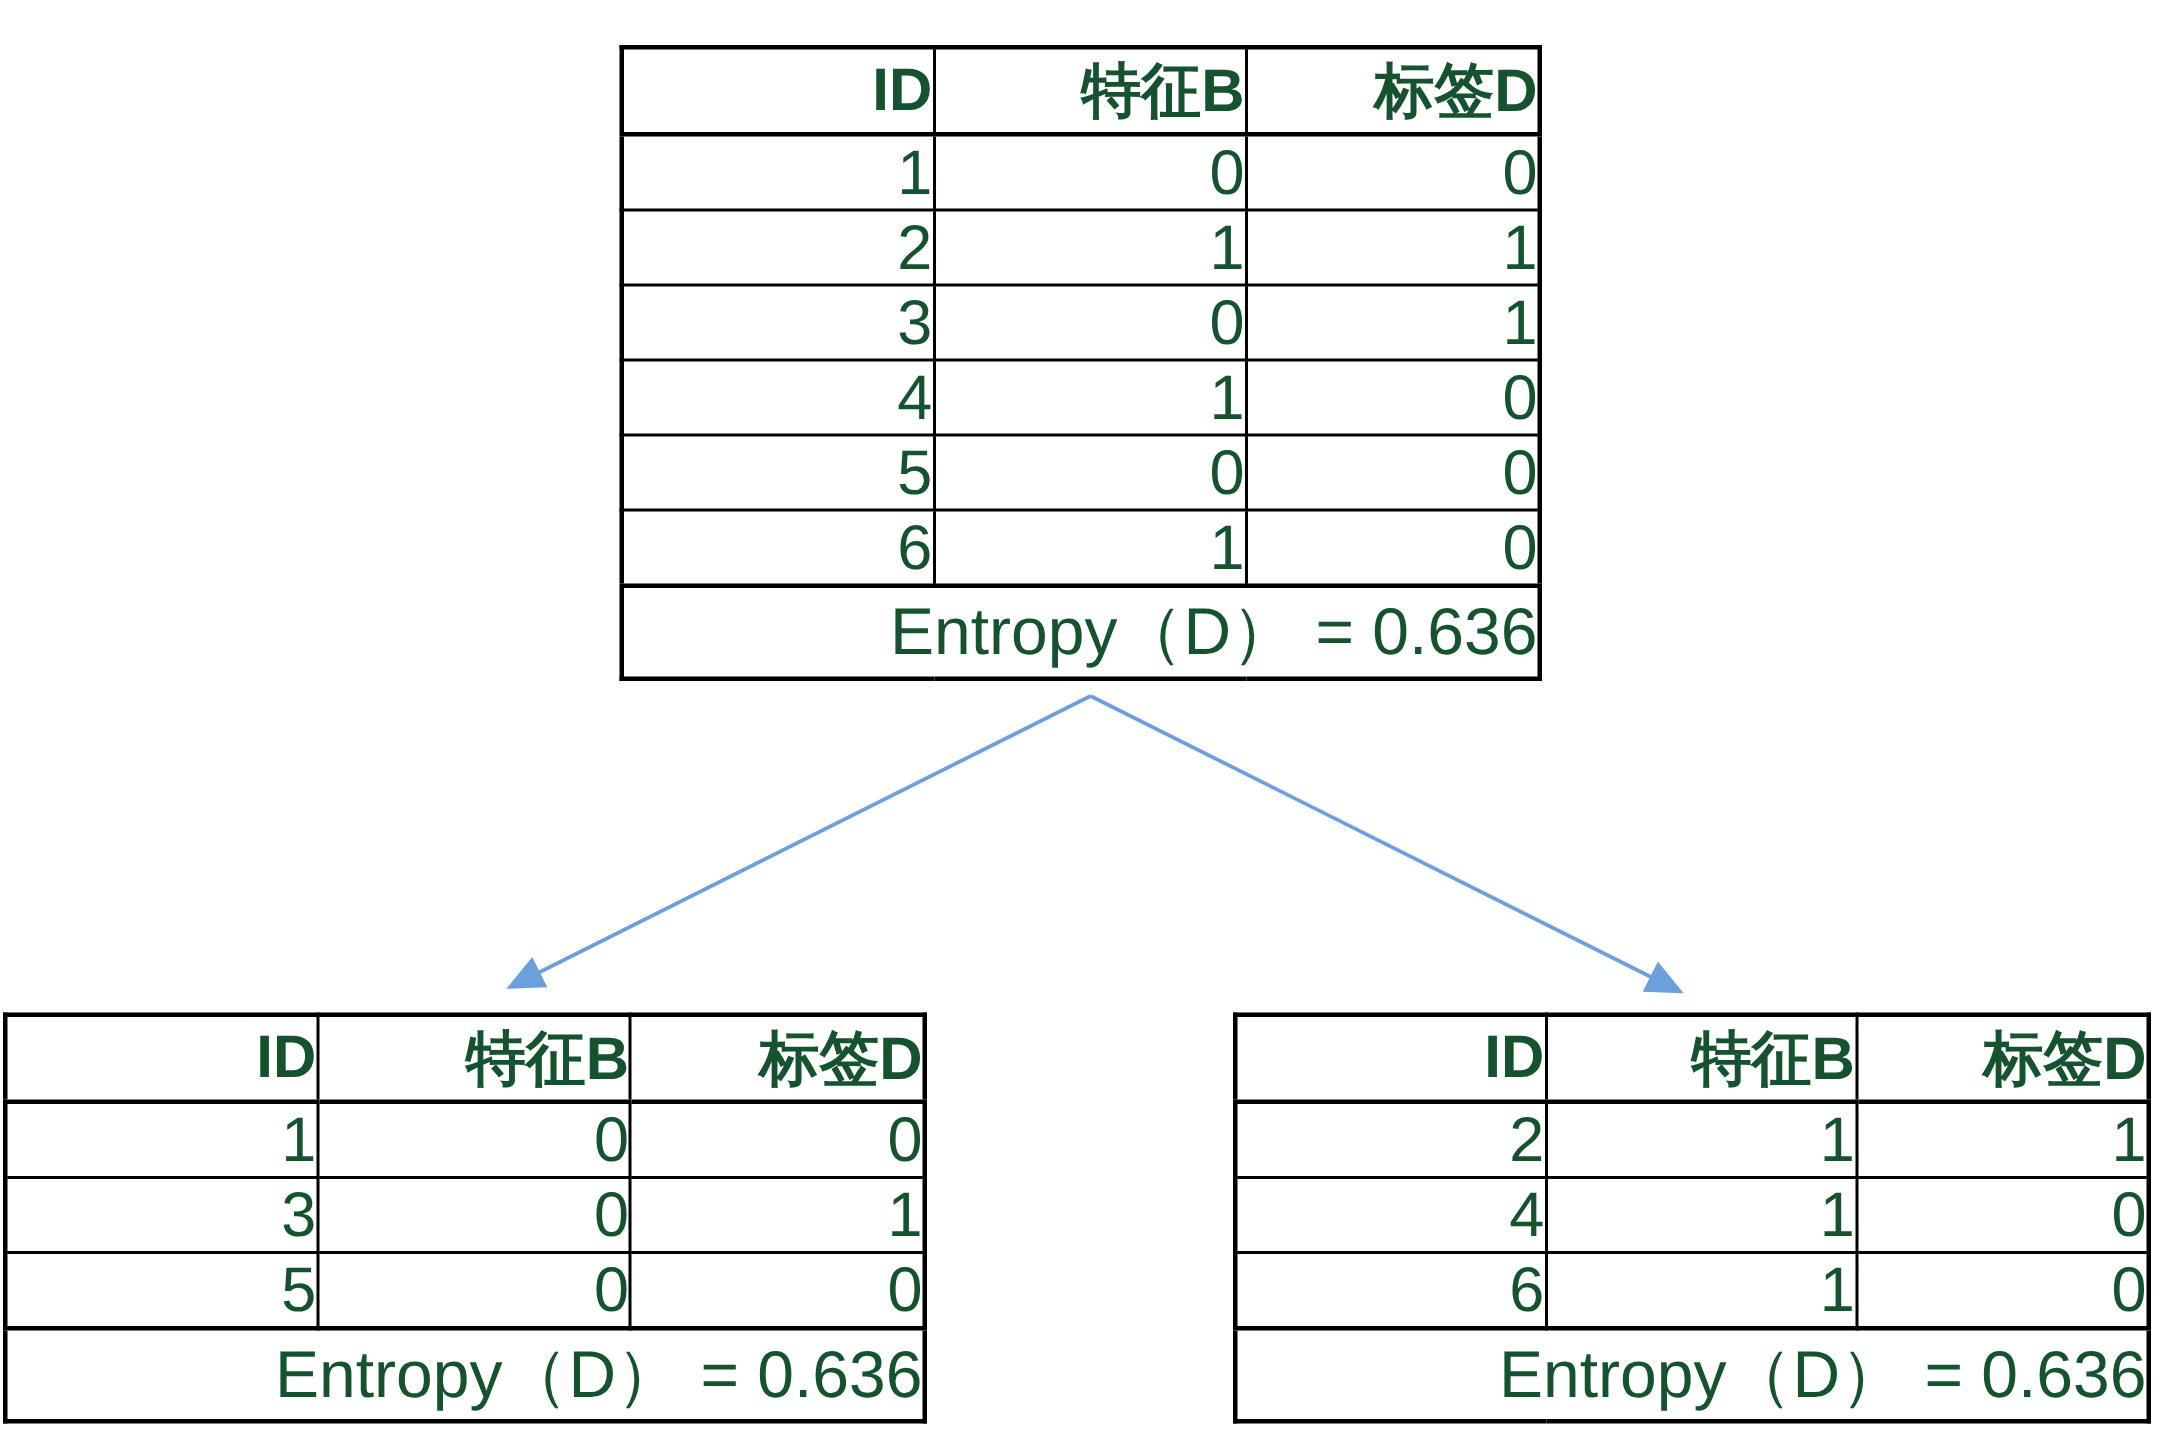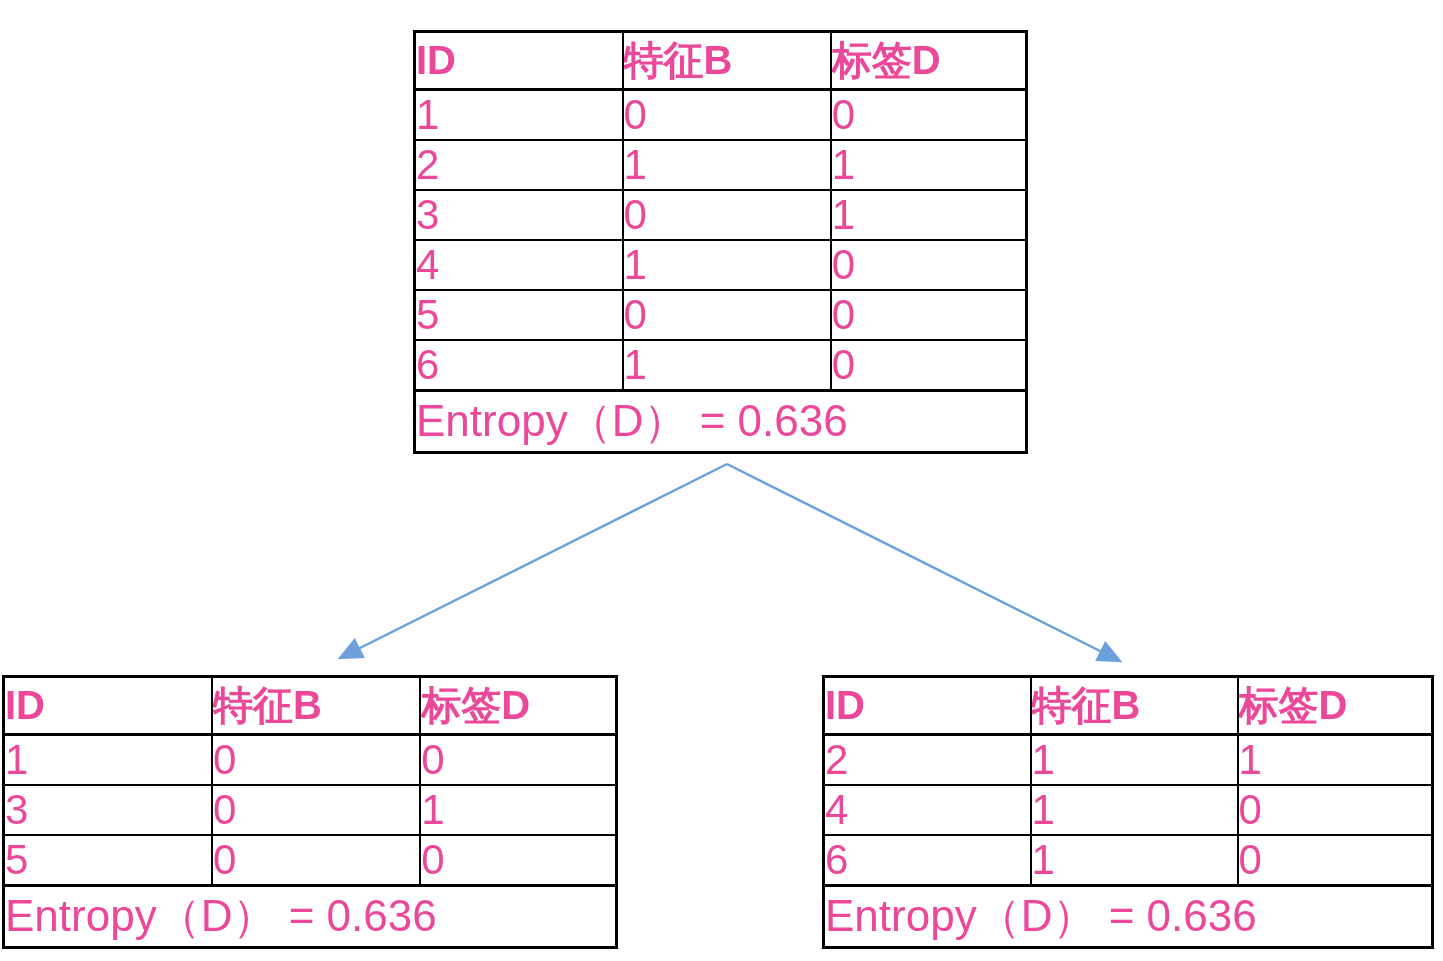--- a/index.html
+++ b/index.html
@@ -21,24 +21,24 @@
   table.data-tbl {
     position: absolute;
     border-collapse: collapse;
     table-layout: fixed;
     background: #ffffff;
     border: 3px solid #000000;
   }
   table.data-tbl th,
   table.data-tbl td {
     border: 2px solid #000000;
-    text-align: left;
+    text-align: right;
     vertical-align: middle;
     padding: 0;
-    color: #ec4899;
+    color: #14532d;
     overflow: hidden;
     white-space: nowrap;
     margin-top: 44px;
   }
   table.data-tbl thead th {
     border-bottom: 3px solid #000000;
     font-size: 40px;
     font-weight: 700;
     height: 50px;
   }

